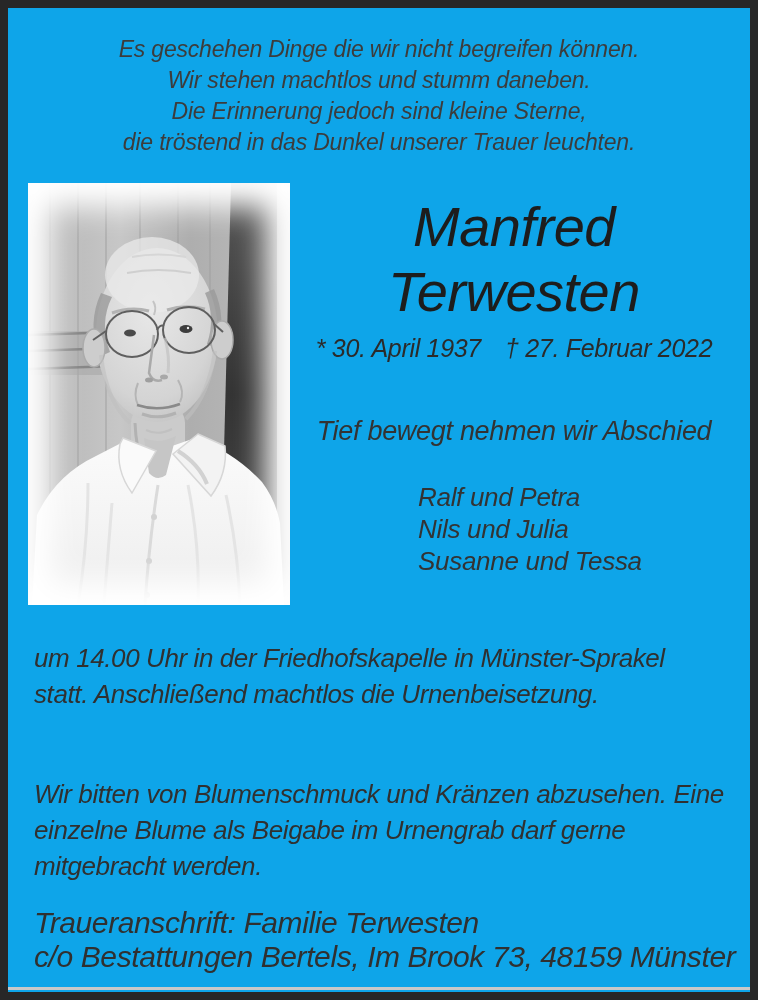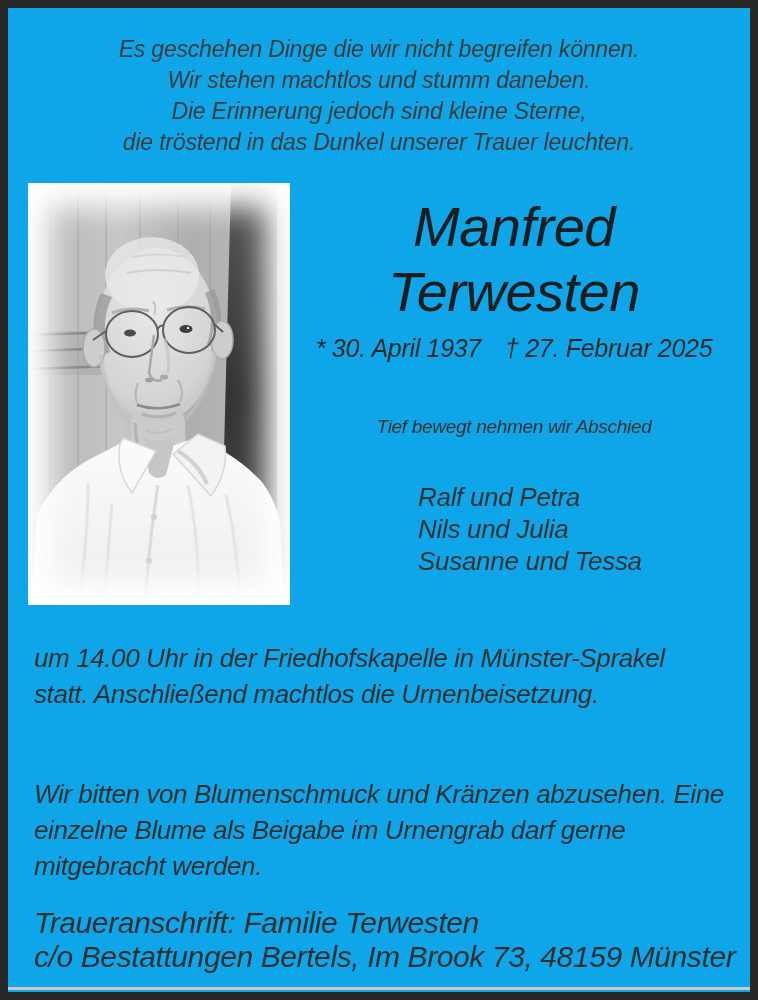--- a/index.html
+++ b/index.html
@@ -64,21 +64,21 @@
     white-space: nowrap;
     font-size: 25px;
     letter-spacing: -0.3px;
     color: #2b2b2b;
   }
   .farewell {
     position: absolute;
     left: 296px; top: 408px;
     width: 420px;
     text-align: center;
-    font-size: 19px;
+    font-size: 27px;
     letter-spacing: -0.3px;
     color: #333333;
   }
   .mourners {
     position: absolute;
     left: 410px; top: 473px;
     font-size: 26px;
     line-height: 32px;
     letter-spacing: -0.3px;
     color: #333333;
@@ -221,21 +221,21 @@
     <div class="photo-inner"></div>
   </div>
 
   <div class="name-block">
     <div>Manfred</div>
     <div>Terwesten</div>
   </div>
 
   <div class="dates-row">
     <span>* 30. April 1937</span>
-    <span>† 27. Februar 2025</span>
+    <span>† 27. Februar 2022</span>
   </div>
 
   <div class="farewell">Tief bewegt nehmen wir Abschied</div>
 
   <div class="mourners">
     <div>Ralf und Petra</div>
     <div>Nils und Julia</div>
     <div>Susanne und Tessa</div>
   </div>
 

